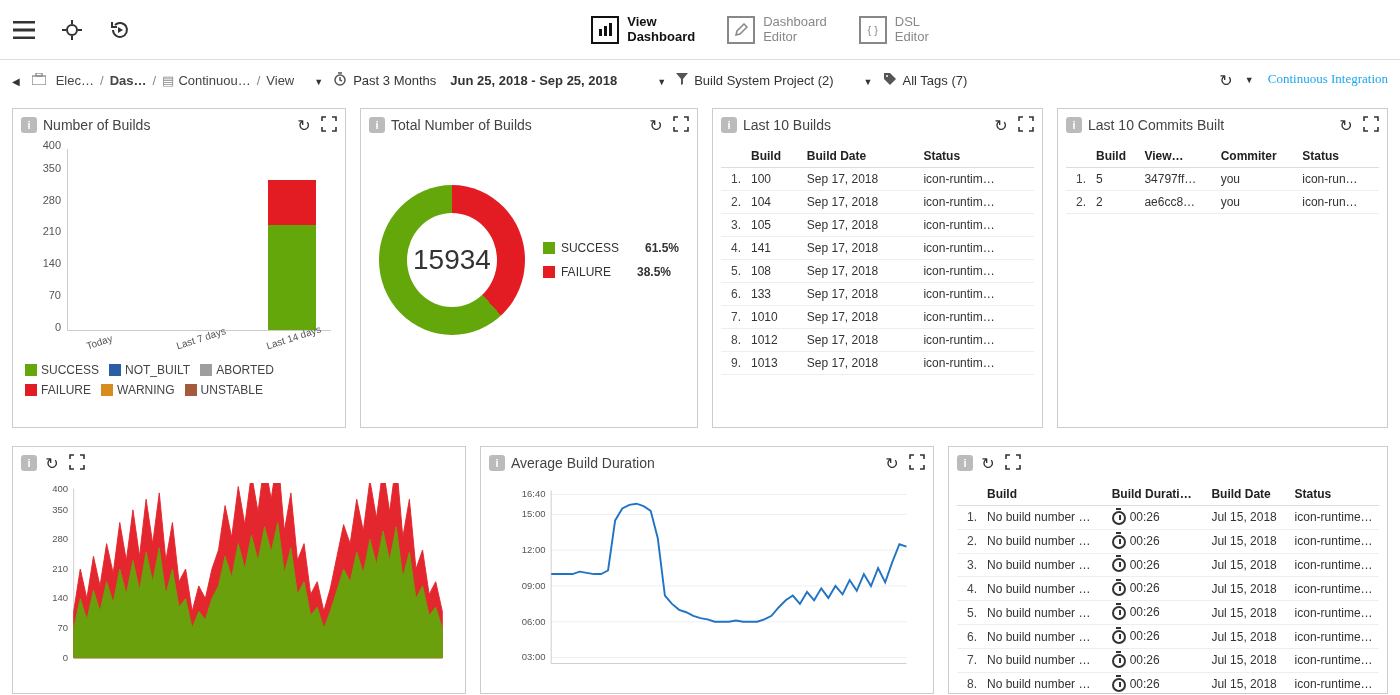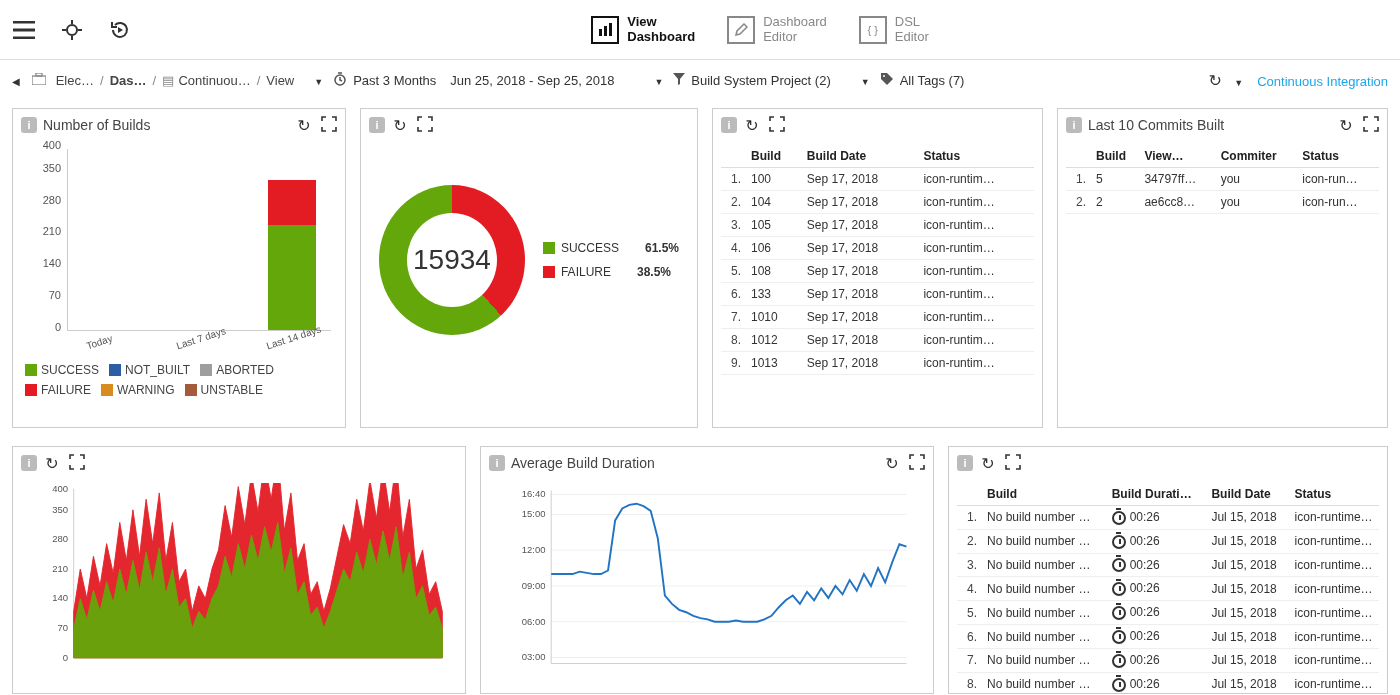--- a/index.html
+++ b/index.html
@@ -14,22 +14,22 @@
 .view-tab .tab-labels { display:flex; flex-direction:column; line-height:1.15; font-size:13px; }
 
 .filterbar { height: 40px; display:flex; align-items:center; padding: 0 12px; gap: 10px; font-size:13px; }
 .breadcrumb { display:flex; align-items:center; gap:4px; max-width:340px; overflow:hidden; white-space:nowrap; }
 .bc-seg { color:#444; }
 .bc-seg.bold { font-weight:bold; }
 .sep { color:#888; margin:0 2px; }
 .dropdown-caret::after { content:"▼"; font-size:9px; margin-right:4px; color:#333; }
 .filter-group { display:flex; align-items:center; gap:6px; margin-left:10px; }
 .filter-icon { color:#555; }
-.date-range { margin-left:8px; color:#333; }
-.right-link { margin-left:auto; display:flex; align-items:flex-end; gap:10px; }
+.date-range { margin-left:8px; color:#333;font-weight:bold; }
+.right-link { margin-left:auto; display:flex; align-items:flex-start; gap:10px;font-family:Liberation Serif, serif; }
 .ci-link { color:#1ca7ed; font-weight:500; }
 
 .dashboard { padding: 8px 12px 0 12px; display:flex; flex-direction:column; gap:18px; }
 .row { display:flex; gap:14px; }
 .panel { border:1px solid #ccc; background:#fff; position:relative; }
 .panel-header { display:flex; align-items:center; height:32px; padding:0 8px; border-bottom:0; }
 .info-icon { width:16px; height:16px; border-radius:3px; background:#bbb; color:#fff; font-size:11px; display:flex; align-items:center; justify-content:center; margin-right:6px; font-weight:bold;}
 .panel-title { flex:1; color:#444; font-size:14px; }
 .panel-actions { display:flex; gap:8px; color:#333; }
 .panel-action { width:18px; height:18px; display:flex; align-items:center; justify-content:center; cursor:pointer; }
@@ -264,20 +264,21 @@
               <span class="swatch" style="background:#a45a3c"></span>
               <span>UNSTABLE</span>
             </div>
         </div>
       </div>
     </div>
 
     <div class="panel p-w2">
       <div class="panel-header">
         <span class="info-icon">i</span>
+        <span class="panel-title">Total Number of Builds</span>
         <div class="panel-actions">
           <span class="panel-action refresh-icon"></span>
           <span class="panel-action expand-icon">
               <svg viewBox="0 0 16 16">
                 <path d="M1 5V1h4M15 5V1h-4M1 11v4h4M15 11v4h-4" fill="none" stroke="#333" stroke-width="1.6"></path>
               </svg>
             </span>
         </div>
       </div>
       <div class="panel-body">
@@ -297,20 +298,21 @@
                 <b>38.5%</b>
               </div>
           </div>
         </div>
       </div>
     </div>
 
     <div class="panel p-w3">
       <div class="panel-header">
         <span class="info-icon">i</span>
+        <span class="panel-title">Last 10 Builds</span>
         <div class="panel-actions">
           <span class="panel-action refresh-icon"></span>
           <span class="panel-action expand-icon">
               <svg viewBox="0 0 16 16">
                 <path d="M1 5V1h4M15 5V1h-4M1 11v4h4M15 11v4h-4" fill="none" stroke="#333" stroke-width="1.6"></path>
               </svg>
             </span>
         </div>
       </div>
       <div class="panel-body">
@@ -337,21 +339,21 @@
                 <td class="col-status">icon-runtim…</td>
               </tr>
               <tr>
                 <td class="col-idx">3.</td>
                 <td>105</td>
                 <td>Sep 17, 2018</td>
                 <td class="col-status">icon-runtim…</td>
               </tr>
               <tr>
                 <td class="col-idx">4.</td>
-                <td>106</td>
+                <td>141</td>
                 <td>Sep 17, 2018</td>
                 <td class="col-status">icon-runtim…</td>
               </tr>
               <tr>
                 <td class="col-idx">5.</td>
                 <td>108</td>
                 <td>Sep 17, 2018</td>
                 <td class="col-status">icon-runtim…</td>
               </tr>
               <tr>

